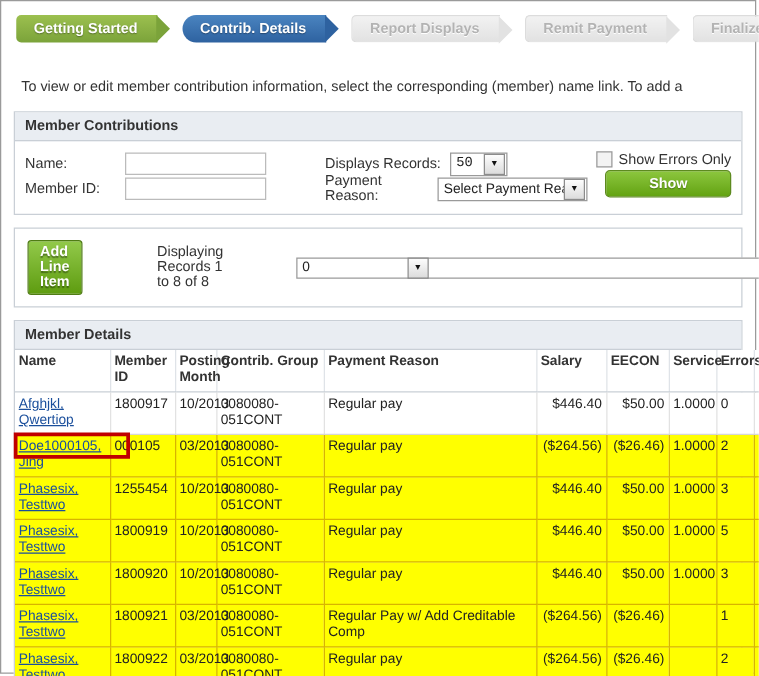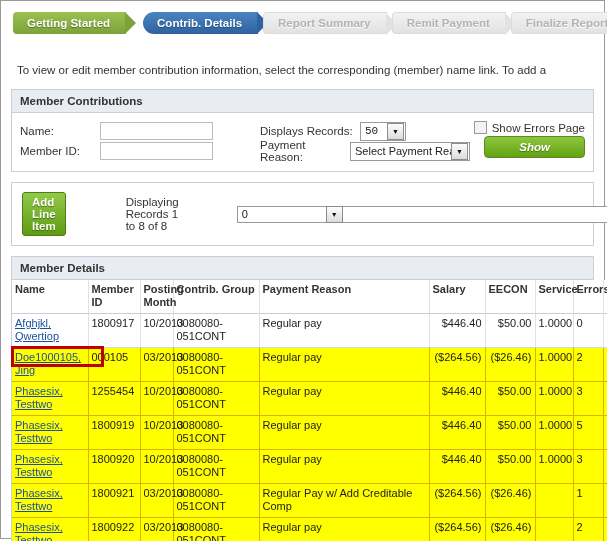--- a/index.html
+++ b/index.html
@@ -8,35 +8,35 @@
     background:#ffffff;
     font-family:"Liberation Sans", sans-serif;
     font-size:11px;color:#222;
   }
   .page{
     position:relative;width:605px;height:539px;
     border:1px solid #9a9a9a;box-sizing:border-box;background:#fff;
   }
 
   
-  .steps{display:flex;align-items:flex-start;padding:11px 0 0 12px;gap:5px;}
+  .steps{display:flex;align-items:flex-start;padding:11px 0 0 12px;gap:20px;}
   .step{
     position:relative;height:22px;line-height:22px;
     padding:0 16px 0 14px;font-size:11.5px;font-weight:bold;
     color:#fff;border-radius:4px 0 0 4px;white-space:nowrap;
     text-shadow:0 1px 1px rgba(0,0,0,.35);
   }
   .step:after{
     content:"";position:absolute;right:-10px;top:0;
     width:0;height:0;border-top:11px solid transparent;
     border-bottom:11px solid transparent;border-left:11px solid #7aa63c;
   }
   .step.green{background:linear-gradient(#9cc04f,#7ba33a);}
   .step.green:after{border-left-color:#7ba33a;}
-  .step.blue{background:linear-gradient(#4a84c0,#2e62a0);border-radius:11px 0 0 11px;margin-left:12px;}
+  .step.blue{background:linear-gradient(#4a84c0,#2e62a0);border-radius:11px 0 0 11px;}
   .step.blue:after{border-left-color:#2e62a0;}
   .step.gray{
     background:linear-gradient(#f2f2f2,#e2e2e2);color:#b3b3b3;
     text-shadow:0 1px 0 #fff;border:1px solid #dcdcdc;border-right:none;
     height:20px;line-height:20px;
   }
   .step.gray:after{border-left-color:#e2e2e2;border-top-width:11px;border-bottom-width:11px;}
 
   
   .intro{padding:28px 16px 0 16px;font-size:11.5px;line-height:17px;color:#333;}
@@ -75,21 +75,21 @@
   }
   .sel.small .val{width:18px;font-family:Liberation Mono, monospace;}
   .sel.reason .val{width:92px;}
   .chkrow{display:flex;align-items:center;gap:5px;font-size:11.5px;color:#333;}
   .chk{width:11px;height:11px;border:1px solid #9a9a9a;background:#f3f3f3;display:inline-block;}
   .btn-green{
     display:inline-block;border:1px solid #5d8a1f;border-radius:4px;
     background:linear-gradient(#8cc63e,#63a312);
     color:#fff;font-weight:bold;font-size:11.5px;
     text-shadow:0 1px 1px rgba(0,0,0,.35);
-    padding:4px 22px;text-align:center;font-style:italic;
+    padding:4px 22px;text-align:center;
   }
   .btn-green.wide{padding:4px 34px;}
   .btn-addline{
     display:inline-block;border:1px solid #4f7c14;border-radius:3px;
     background:linear-gradient(#92c94a,#5e9c10);
     color:#fff;font-weight:bold;font-size:11.5px;
     text-shadow:0 1px 1px rgba(0,0,0,.4);padding:3px 9px;
   }
 
   .toolbar{display:flex;align-items:center;padding:9px 10px;}
@@ -131,21 +131,21 @@
 <div class="page">
 
   <div class="steps">
     <div class="step green">
       <span>Getting Started</span>
     </div>
     <div class="step blue">
       <span>Contrib. Details</span>
     </div>
     <div class="step gray">
-      <span>Report Summary</span>
+      <span>Report Displays</span>
     </div>
     <div class="step gray">
       <span>Remit Payment</span>
     </div>
     <div class="step gray">
       <span>Finalize Report</span>
     </div>
   </div>
 
   <div class="intro">
@@ -178,21 +178,21 @@
             <span class="flabel wide">Payment Reason:</span>
             <span class="sel reason">
               <span class="val">Select Payment Reas</span>
               <span class="arrow">▼</span>
             </span>
           </div>
         </div>
         <div class="fcol right">
           <div class="chkrow">
             <span class="chk"></span>
-            <span>Show Errors Page</span>
+            <span>Show Errors Only</span>
           </div>
           <div style="margin-top:2px;">
             <span class="btn-green wide">Show</span>
           </div>
         </div>
       </div>
     </div>
   </div>
 
   <div class="panel">

